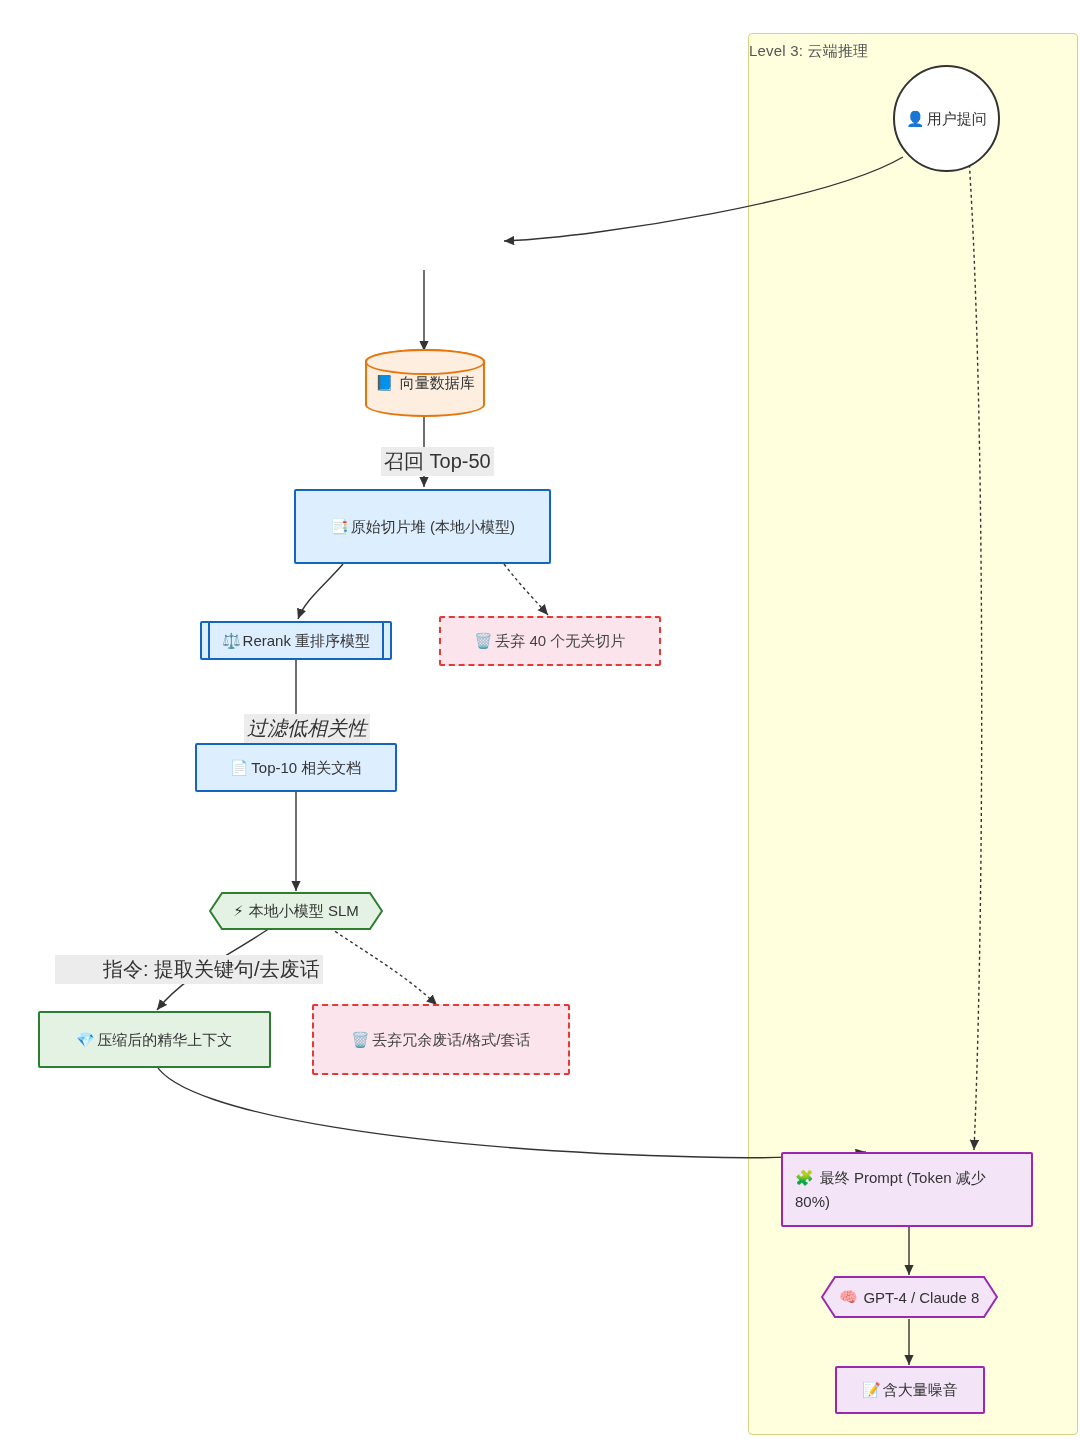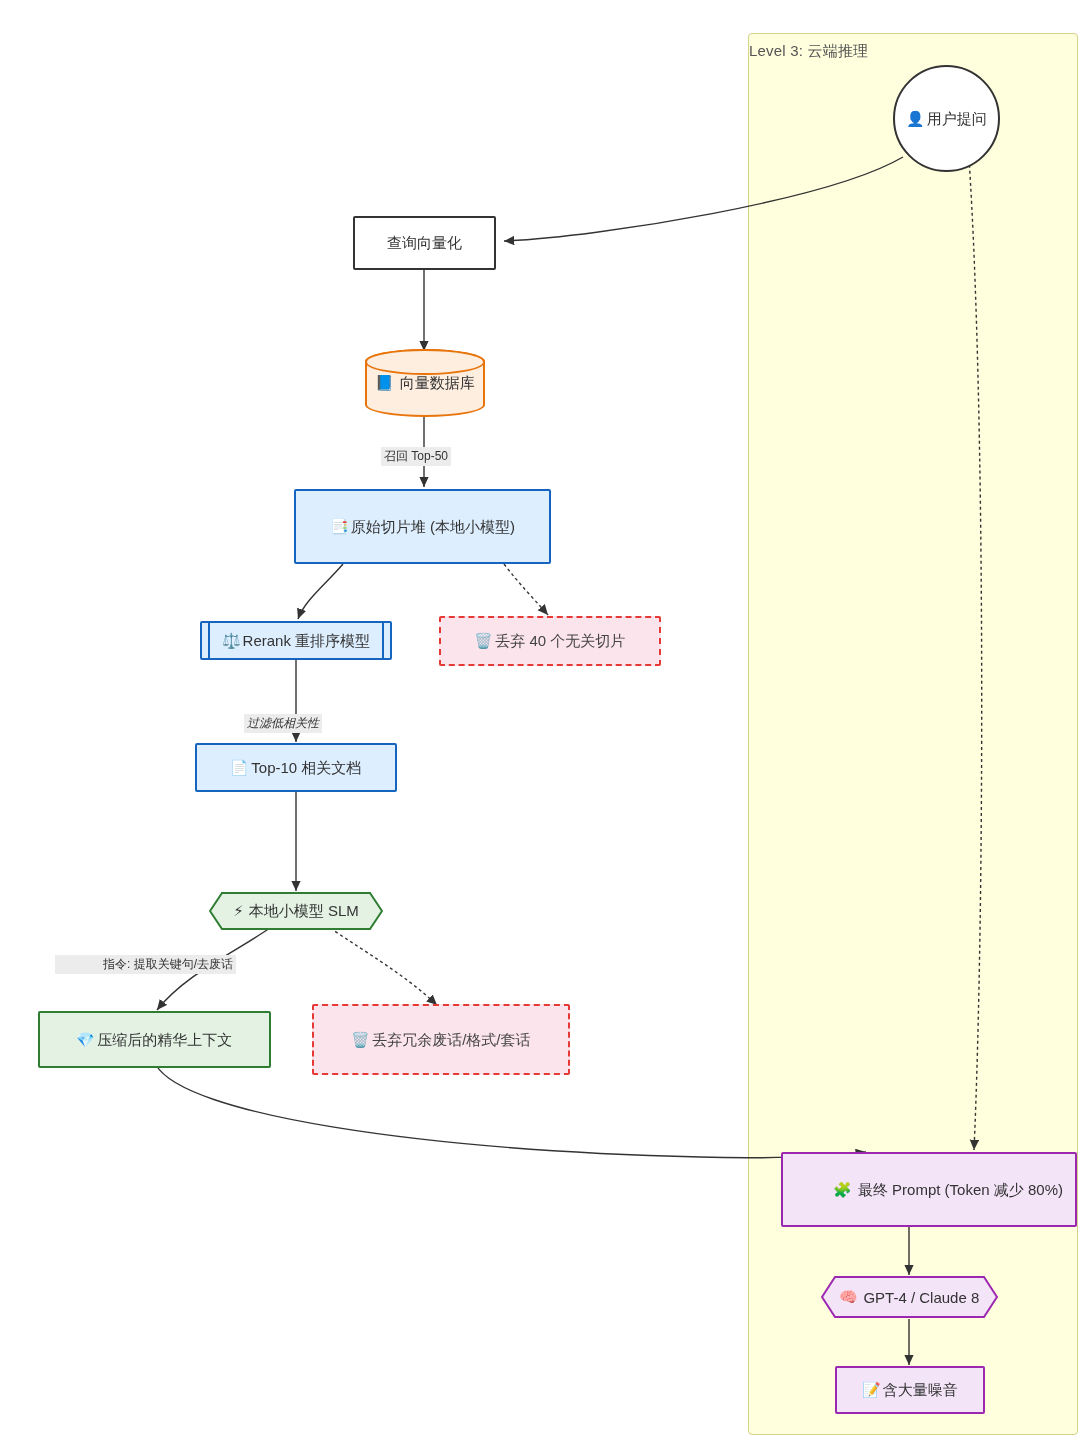--- a/index.html
+++ b/index.html
@@ -158,21 +158,21 @@
     display:flex;
     align-items:center;
     gap:5px;
     white-space:nowrap;
   }
   
   .elabel{
     position:absolute;
     background:#ececec;
     color:#333333;
-    font-size:12px;
+    font-size:20px;
     padding:1px 3px;
     z-index:5;
     white-space:nowrap;
   }
 </style>
 </head>
 <body>
 
 <div id="canvas">
 
@@ -223,23 +223,20 @@
 
   <div class="elabel" style="left:381px;top:447px;">召回 Top-50</div>
   <div class="elabel" style="left:244px;top:714px;font-style:italic;">过滤低相关性</div>
   <div class="elabel" style="left:55px;top:955px;padding-left:48px;">指令: 提取关键句/去废话</div>
 
   <div class="node n-circle" style="left:893px;top:65px;width:107px;height:107px;">
     <span class="ic">👤</span>
     <span class="lbl">用户提问</span>
   </div>
 
-  <div class="node n-plain" style="left:353px;top:216px;width:143px;height:54px;">
-    <span class="lbl">查询向量化</span>
-  </div>
 
   <div class="n-cyl node" style="left:365px;top:349px;width:120px;height:68px;">
     <div class="cap"></div>
     <span class="cyl-lbl">
       <span class="ic">📘</span>
       <span class="lbl">向量数据库</span>
     </span>
   </div>
 
   <div class="node n-blue" style="left:294px;top:489px;width:257px;height:75px;">
@@ -275,21 +272,21 @@
   <div class="node n-green" style="left:38px;top:1011px;width:233px;height:57px;">
     <span class="ic">💎</span>
     <span class="lbl">压缩后的精华上下文</span>
   </div>
 
   <div class="node n-discard" style="left:312px;top:1004px;width:258px;height:71px;">
     <span class="ic">🗑️</span>
     <span class="lbl">丢弃冗余废话/格式/套话</span>
   </div>
 
-  <div class="node n-purple wrap" style="left:781px;top:1152px;width:296px;height:75px;justify-content:flex-end;text-align:left;padding:6px 12px;">
+  <div class="node n-purple wrap" style="left:781px;top:1152px;width:252px;height:75px;justify-content:flex-end;text-align:left;padding:6px 12px;">
     <span style="display:block;">
       <span class="ic">🧩</span>
       <span class="lbl">最终 Prompt (Token 减少 80%)</span>
     </span>
   </div>
 
   <div class="n-hex" style="left:821px;top:1276px;width:177px;height:42px;">
     <svg class="hexbg" viewBox="0 0 177 42" preserveAspectRatio="none">
       <polygon points="14,1 163,1 176,21 163,41 14,41 1,21" fill="#f3e4f8" stroke="#9c27b0" stroke-width="2"></polygon>
     </svg>

